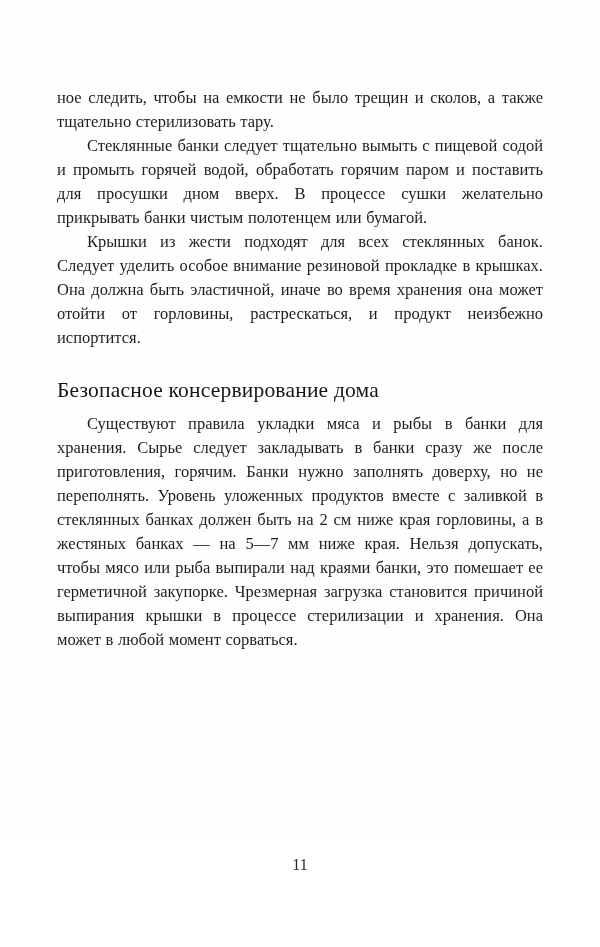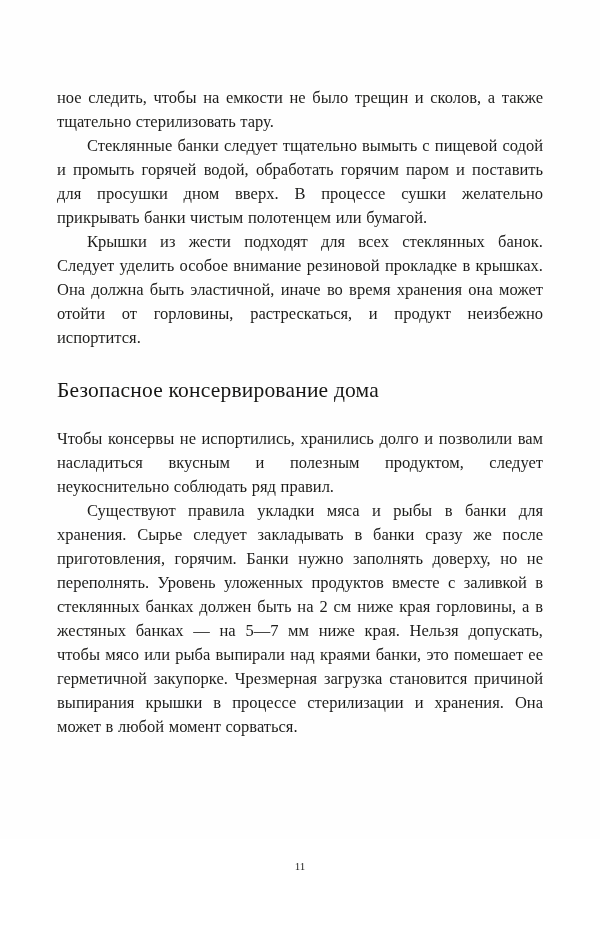--- a/index.html
+++ b/index.html
@@ -35,53 +35,52 @@
   }
   .para.no-indent {
     text-indent: 0;
   }
   .section-heading {
     font-family: "Liberation Serif", "DejaVu Serif", serif;
     font-weight: normal;
     font-size: 21.5px;
     line-height: 27px;
     color: #161614;
-    margin: 27px 0 23px 0;
+    margin: 27px 0 8px 0;
     letter-spacing: 0.2px;
   }
   .page-footer {
     position: absolute;
     left: 0;
     right: 0;
     top: 856px;
     text-align: center;
   }
   .page-number {
-    font-size: 11px;
+    font-size: 16px;
     color: #2a2a28;
     text-align: right;
   }
 </style>
 </head>
 <body>
 
 <div class="page">
 
   <main class="text-block">
 
     <p class="para no-indent">ное следить, чтобы на емкости не было трещин и сколов, а также тщательно стерилизовать тару.</p>
 
     <p class="para">Стеклянные банки следует тщательно вымыть с пищевой содой и промыть горячей водой, обработать горячим паром и поставить для просушки дном вверх. В процессе сушки желательно прикрывать банки чистым полотенцем или бумагой.</p>
 
     <p class="para">Крышки из жести подходят для всех стеклянных банок. Следует уделить особое внимание резиновой прокладке в крышках. Она должна быть эластичной, иначе во время хранения она может отойти от горловины, растрескаться, и продукт неизбежно испортится.</p>
 
 
     <h2 class="section-heading">Безопасное консервирование дома</h2>
 
-    <p class="para no-indent">Чтобы консервы не испортились, хранились долго и позволили вам насладиться вкусным и полезным продуктом, следует неукоснительно соблюдать ряд правил.</p>
 
     <p class="para">Существуют правила укладки мяса и рыбы в банки для хранения. Сырье следует закладывать в банки сразу же после приготовления, горячим. Банки нужно заполнять доверху, но не переполнять. Уровень уложенных продуктов вместе с заливкой в стеклянных банках должен быть на 2 см ниже края горловины, а в жестяных банках — на 5—7 мм ниже края. Нельзя допускать, чтобы мясо или рыба выпирали над краями банки, это помешает ее герметичной закупорке. Чрезмерная загрузка становится причиной выпирания крышки в процессе стерилизации и хранения. Она может в любой момент сорваться.</p>
 
 
   </main>
 
   <footer class="page-footer">
     <span class="page-number">11</span>
   </footer>
 

